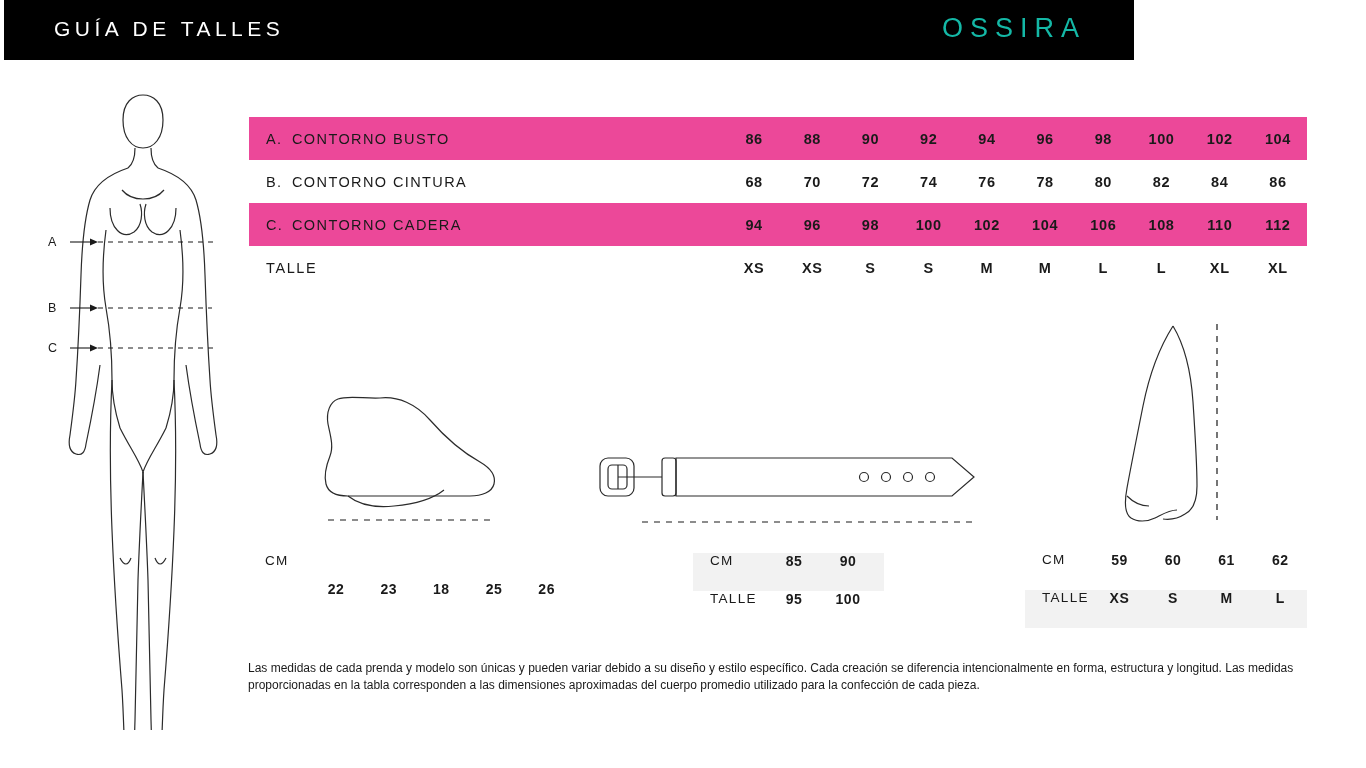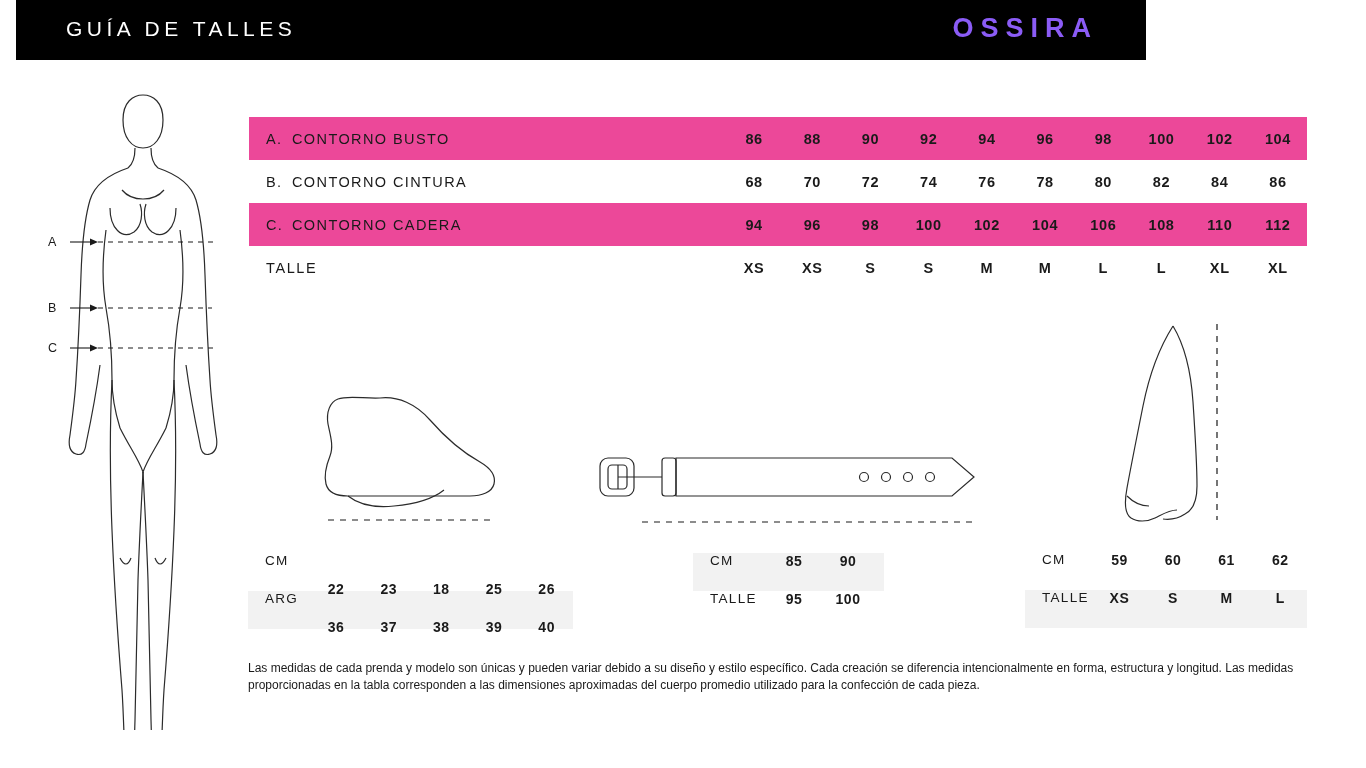--- a/index.html
+++ b/index.html
@@ -8,40 +8,40 @@
     width: 1366px; height: 768px;
     background: #ffffff;
     font-family: "Liberation Sans", sans-serif;
     color: #1a1a1a;
     overflow: hidden;
   }
 
   
   #header {
     position: absolute;
-    left: 16px; top: 0;
+    left: 4px; top: 0;
     width: 1130px; height: 60px;
     background: #000000;
     color: #ffffff;
   }
   #header-title {
     position: absolute;
     left: 50px; top: 17px;
     font-size: 21px;
     letter-spacing: 4.5px;
     font-weight: 400;
     color: #ffffff;
   }
   #brand-logo {
     position: absolute;
     right: 48px; top: 13px;
     font-size: 27px;
     letter-spacing: 7px;
-    font-weight: 700;
-    color: #8b5cf6;
+    font-weight: 400;
+    color: #14b8a6;
     text-align: right;
   }
 
   
   #figure-panel {
     position: absolute;
     left: 40px; top: 80px;
     width: 200px; height: 650px;
   }
   #figure-panel svg { display: block; }
@@ -286,28 +286,20 @@
 
 <div class="mini-table" id="foot-table">
   <div class="mini-row">
     <div class="mini-head">CM</div>
     <div class="mini-val">22</div>
     <div class="mini-val">23</div>
     <div class="mini-val">18</div>
     <div class="mini-val">25</div>
     <div class="mini-val">26</div>
   </div>
-  <div class="mini-row shaded">
-    <div class="mini-head">ARG</div>
-    <div class="mini-val">36</div>
-    <div class="mini-val">37</div>
-    <div class="mini-val">38</div>
-    <div class="mini-val">39</div>
-    <div class="mini-val">40</div>
-  </div>
 </div>
 
 <div class="block" id="belt-block">
   <svg width="390" height="95" viewBox="0 0 390 95" fill="none" stroke="#2b2b2b" stroke-width="1.2">
 
     <rect x="8" y="18" width="34" height="38" rx="8"></rect>
     <rect x="16" y="25" width="19" height="24" rx="4"></rect>
     <line x1="26" y1="25" x2="26" y2="49"></line>
     <path d="M26 37 L70 37"></path>
 

